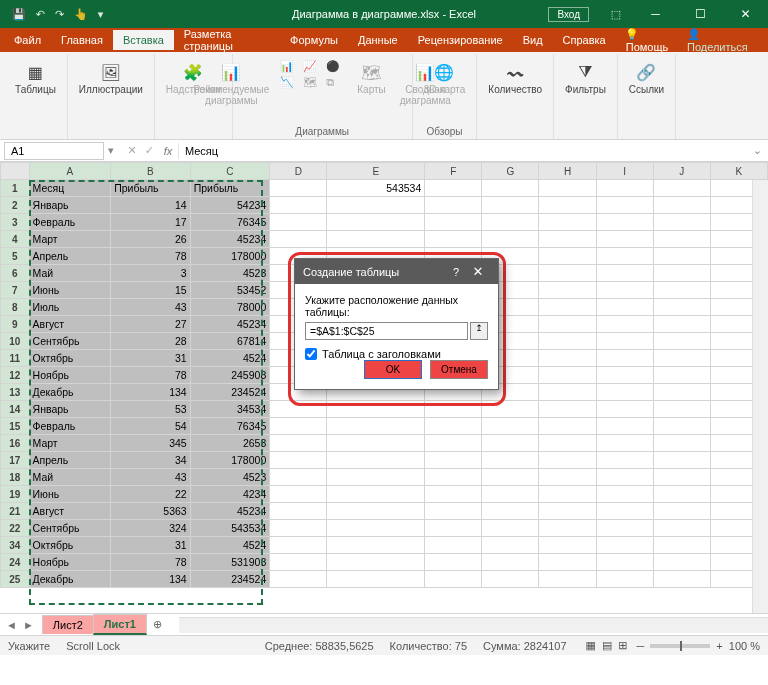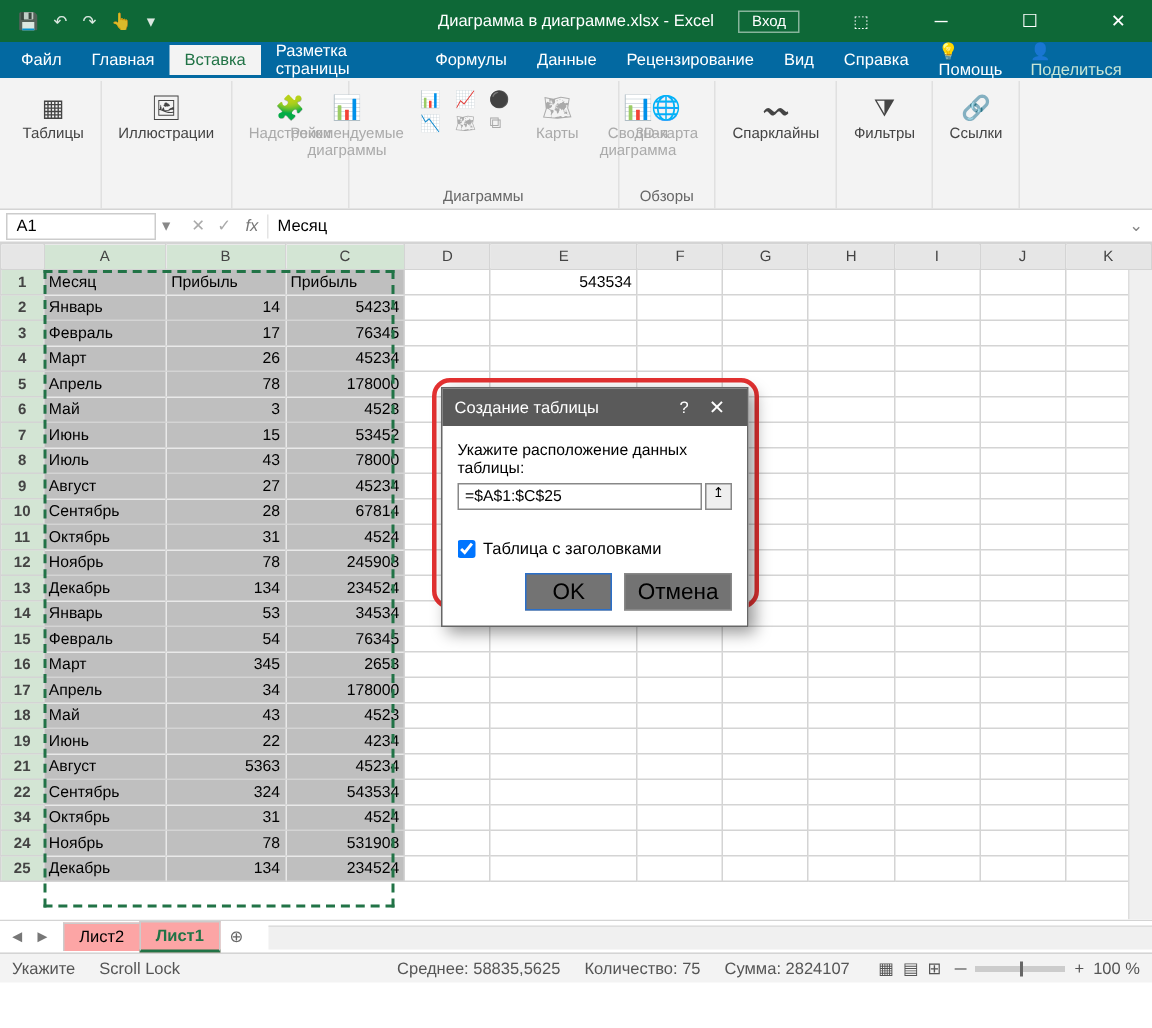--- a/index.html
+++ b/index.html
@@ -1,24 +1,24 @@
 <!DOCTYPE html>
 <html><head>
 <meta charset="utf-8">
 <style>
 *{margin:0;padding:0;box-sizing:border-box;font-family:"Segoe UI",Arial,sans-serif;font-size:11px;user-select:none}
 body{width:768px;height:685px;background:#fff;overflow:hidden;position:relative}
 .titlebar{height:28px;background:#0e6837;display:flex;align-items:center;color:#fff;position:relative}
 .titlebar .qat{display:flex;gap:10px;padding-left:12px;align-items:center}
 .titlebar .qat span{opacity:.85}
 .titlebar .center{position:absolute;left:50%;transform:translateX(-50%);font-size:11px}
-.titlebar .right{position:absolute;right:0;display:flex;align-items:center;gap:14px}
+.titlebar .right{position:absolute;right:0;display:flex;align-items:center;gap:0}
 .titlebar .login{border:1px solid rgba(255,255,255,.5);padding:1px 8px;margin-right:10px;font-size:10px}
 .titlebar .winbtn{width:45px;height:28px;display:flex;align-items:center;justify-content:center;font-size:12px}
-.menubar{height:24px;background:#0369a1;display:flex;align-items:center;color:#fff;padding:0 4px}
+.menubar{height:24px;background:#c2410c;display:flex;align-items:center;color:#fff;padding:0 4px}
 .menubar .tab{padding:4px 10px;cursor:pointer;font-size:11px}
 .menubar .tab.active{background:#f3f3f3;color:#217346}
 .menubar .spacer{flex:1}
 .menubar .share{color:#c7e5d5;font-size:11px;padding-right:10px}
 .ribbon{height:88px;background:#f3f3f3;border-bottom:1px solid #d4d4d4;display:flex;padding:2px 4px 0;gap:0}
 .rgroup{border-right:1px solid #e0e0e0;padding:3px 8px 0;display:flex;flex-direction:column;align-items:center;justify-content:space-between;min-width:46px}
 .rgroup .icons{display:flex;gap:8px;align-items:flex-start;padding-top:3px}
 .rbtn{display:flex;flex-direction:column;align-items:center;gap:2px;color:#444;cursor:pointer;padding:2px 3px}
 .rbtn.disabled{color:#aaa}
 .rbtn .ico{width:20px;height:20px;display:flex;align-items:center;justify-content:center;font-size:16px}
@@ -41,27 +41,27 @@
 .cell.num{text-align:right}
 .marquee{position:absolute;border:2px dashed #217346;pointer-events:none}
 .dialog-hl{position:absolute;border:3px solid #e43131;border-radius:12px;pointer-events:none;z-index:9}
 .dialog{position:absolute;background:#fff;border:1px solid #666;box-shadow:4px 4px 10px rgba(0,0,0,.4);z-index:10;width:205px}
 .dlg-title{background:#5a5a5a;color:#fff;padding:5px 8px;display:flex;align-items:center;font-size:11px}
 .dlg-title .t{flex:1}
 .dlg-title .q{width:20px;text-align:center;cursor:pointer}
 .dlg-title .x{width:24px;text-align:center;cursor:pointer;font-size:13px}
 .dlg-body{padding:10px}
 .dlg-body .prompt{font-size:10.5px;margin-bottom:4px}
-.dlg-input-row{display:flex;gap:2px;margin-bottom:20px}
+.dlg-input-row{display:flex;gap:2px;margin-bottom:8px}
 .dlg-input{flex:1;border:1px solid #888;padding:2px 4px;font-size:10.5px}
 .dlg-refbtn{width:18px;border:1px solid #888;background:#efefef;text-align:center;font-size:9px;cursor:pointer}
-.dlg-check{display:flex;align-items:center;gap:5px;font-size:10.5px;margin-bottom:10px}
+.dlg-check{display:flex;align-items:center;gap:5px;font-size:10.5px;}
 .dlg-check input{width:12px;height:12px}
 .dlg-btns{text-align:right}
-.dlg-btns button{min-width:58px;padding:3px 8px;margin-left:5px;border:1px solid #888;background:#737373;font-size:15px;cursor:pointer}
+.dlg-btns button{min-width:58px;padding:3px 8px;margin-left:5px;border:1px solid #888;background:#ef4444;font-size:10px;cursor:pointer}
 .dlg-btns button.primary{border:1px solid #2a6fc9}
 .sheetbar{height:22px;background:#fff;border-top:1px solid #d4d4d4;display:flex;align-items:center;padding-left:6px;font-size:10.5px}
 .sheetbar .nav{display:flex;gap:6px;color:#777;padding-right:8px}
 .sheettab{padding:3px 10px;border:1px solid #ccc;border-bottom:none;margin-right:-1px;background:#fca5a5;cursor:pointer}
 .sheettab.active{border-bottom:2px solid #217346;font-weight:bold;color:#217346}
 .addsheet{padding:3px 7px;color:#666;cursor:pointer}
 .statusbar{height:20px;background:#f3f3f3;border-top:1px solid #d4d4d4;display:flex;align-items:center;padding:0 8px;font-size:10px;color:#555}
 .statusbar .seg{margin-right:16px}
 .statusbar .spacer{flex:1}
 .statusbar .viewbtns span{margin:0 3px;cursor:pointer}
@@ -163,21 +163,21 @@
           <div class="ico">🌐</div>
           <div class="lbl">3D-карта</div>
         </div>
       </div>
       <div class="glabel">Обзоры</div>
     </div>
   <div class="rgroup">
       <div class="icons">
         <div class="rbtn">
           <div class="ico">〰</div>
-          <div class="lbl">Спарклайны</div>
+          <div class="lbl">Количество</div>
         </div>
       </div>
       <div class="glabel"></div>
     </div>
   <div class="rgroup">
       <div class="icons">
         <div class="rbtn">
           <div class="ico">⧩</div>
           <div class="lbl">Фильтры</div>
         </div>

